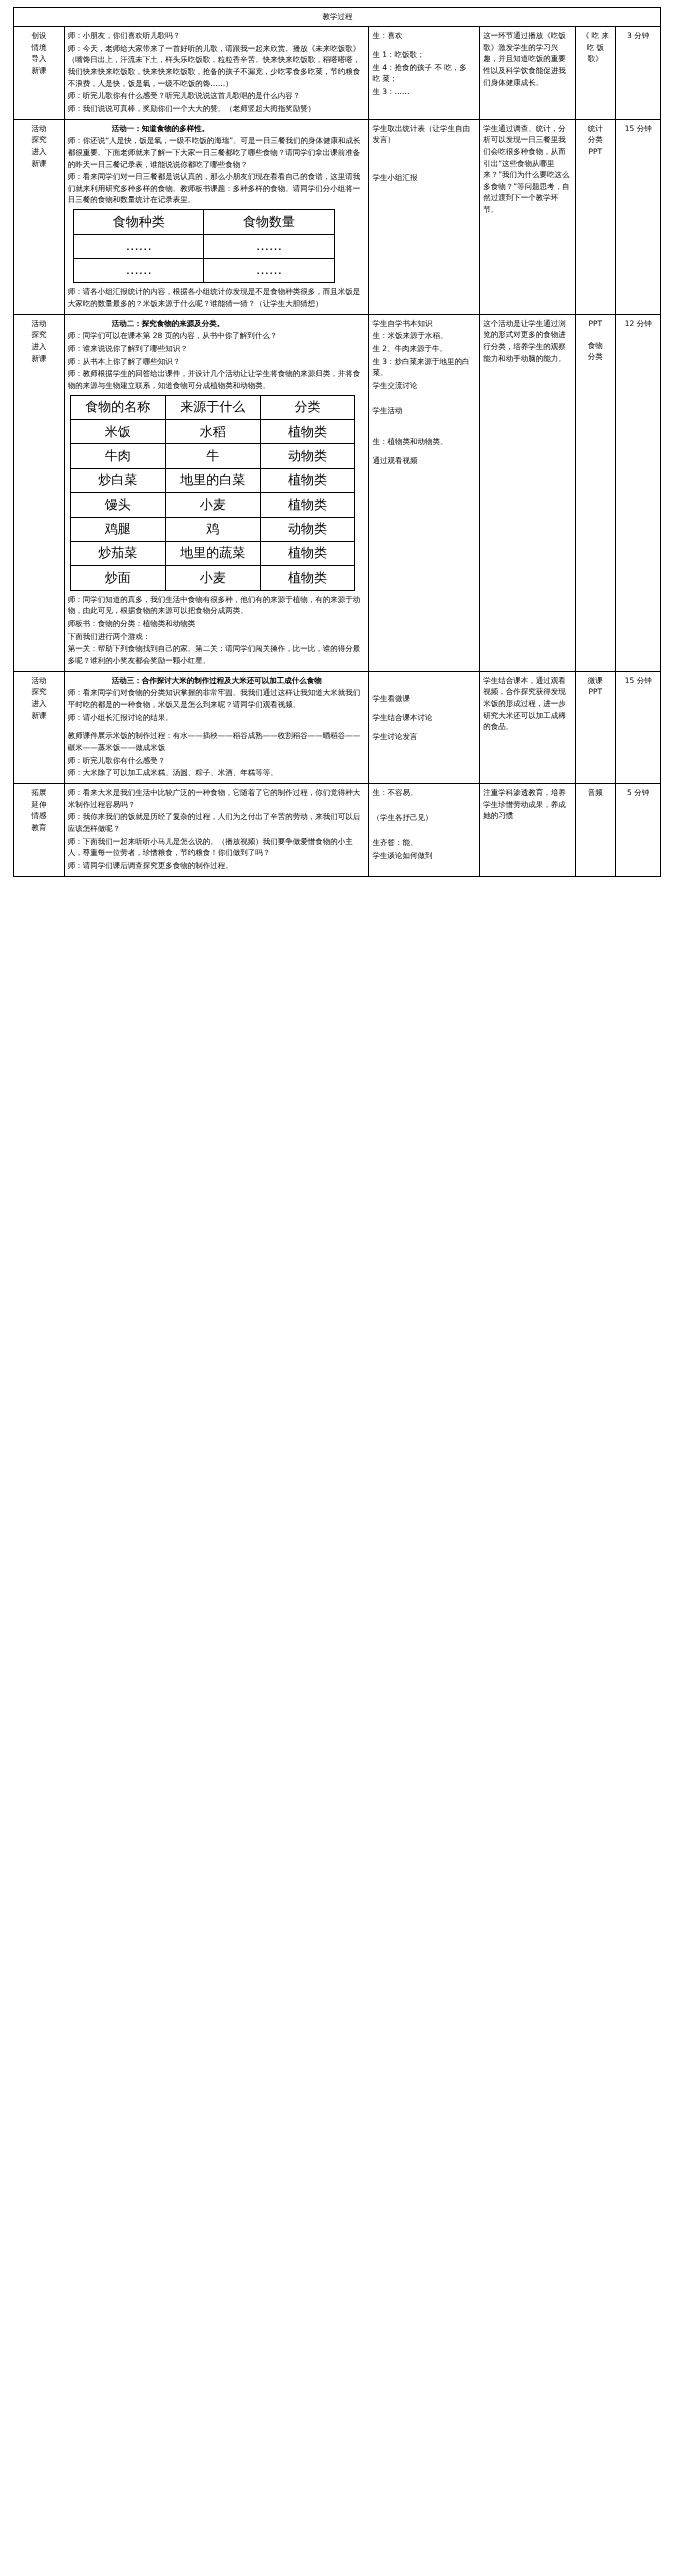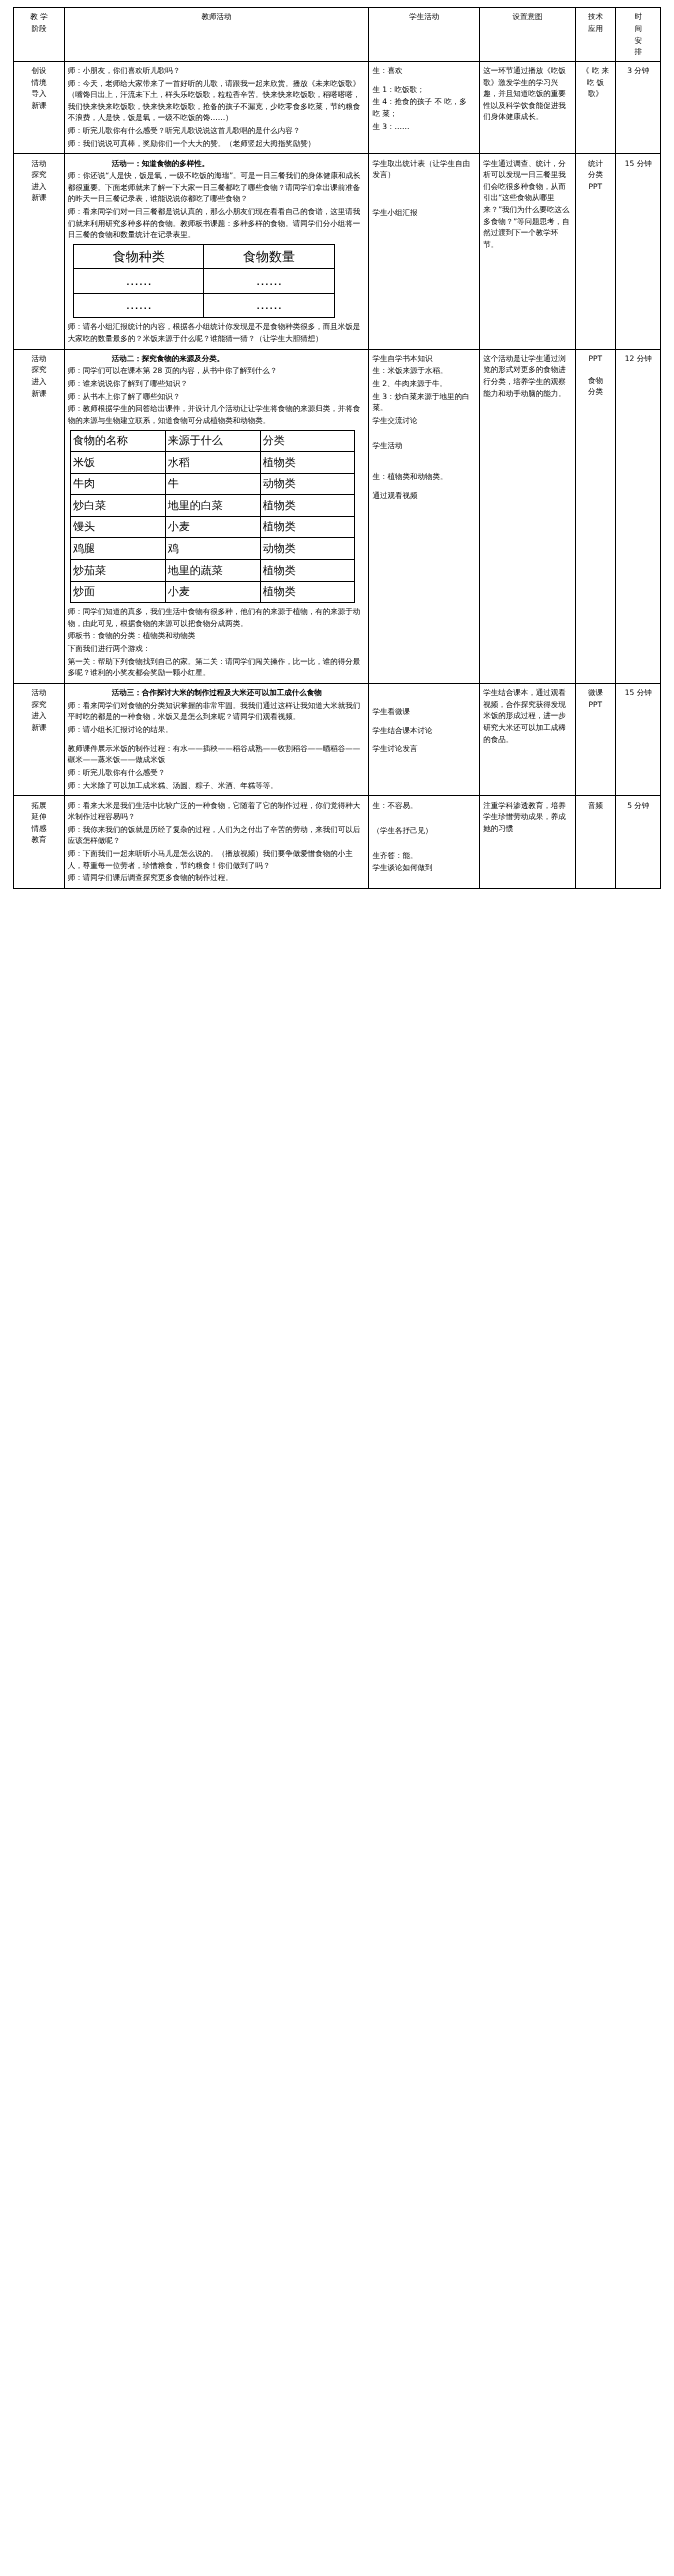--- a/index.html
+++ b/index.html
@@ -66,22 +66,23 @@
     line-height:1.4;
   }
   table.inner2{
     border-collapse:collapse;
     margin:3.1px 0 3.1px 2.1px;
     width:96%;
     table-layout:fixed;
   }
   table.inner2 td{
     border:0.5px solid #000;
-    font-size:11px;
+    font-size:13px;
     padding:2.6px 2.1px;
+    text-align:center;
     line-height:1.4;
   }
   .col-stage{width:40px;}
   .col-teacher{width:242px;}
   .col-student{width:88px;}
   .col-intent{width:76px;}
   .col-tech{width:32px;}
   .col-time{width:36px;}
 </style>
 </head>
@@ -92,40 +93,24 @@
     <colgroup>
       <col class="col-stage">
       <col class="col-teacher">
       <col class="col-student">
       <col class="col-intent">
       <col class="col-tech">
       <col class="col-time">
     </colgroup>
     <tbody>
 
-
-      <tr class="hdr">
-        <td>
-          <div>教 学</div>
-            <div>阶段</div>
-        </td>
-        <td>教师活动</td>
-        <td>学生活动</td>
-        <td>设置意图</td>
-        <td>
-          <div>技术</div>
-            <div>应用</div>
-        </td>
-        <td>
-          <div>时</div>
-            <div>间</div>
-            <div>安</div>
-            <div>排</div>
-        </td>
-      </tr>
+      <tr>
+        <td class="title-cell" colspan="6">教学过程</td>
+      </tr>
+
 
       <tr>
         <td class="stage-cell">
           <div>创设</div>
           <div>情境</div>
           <div>导入</div>
           <div>新课</div>
         </td>
         <td class="cell">
           <p>师：小朋友，你们喜欢听儿歌吗？</p>

